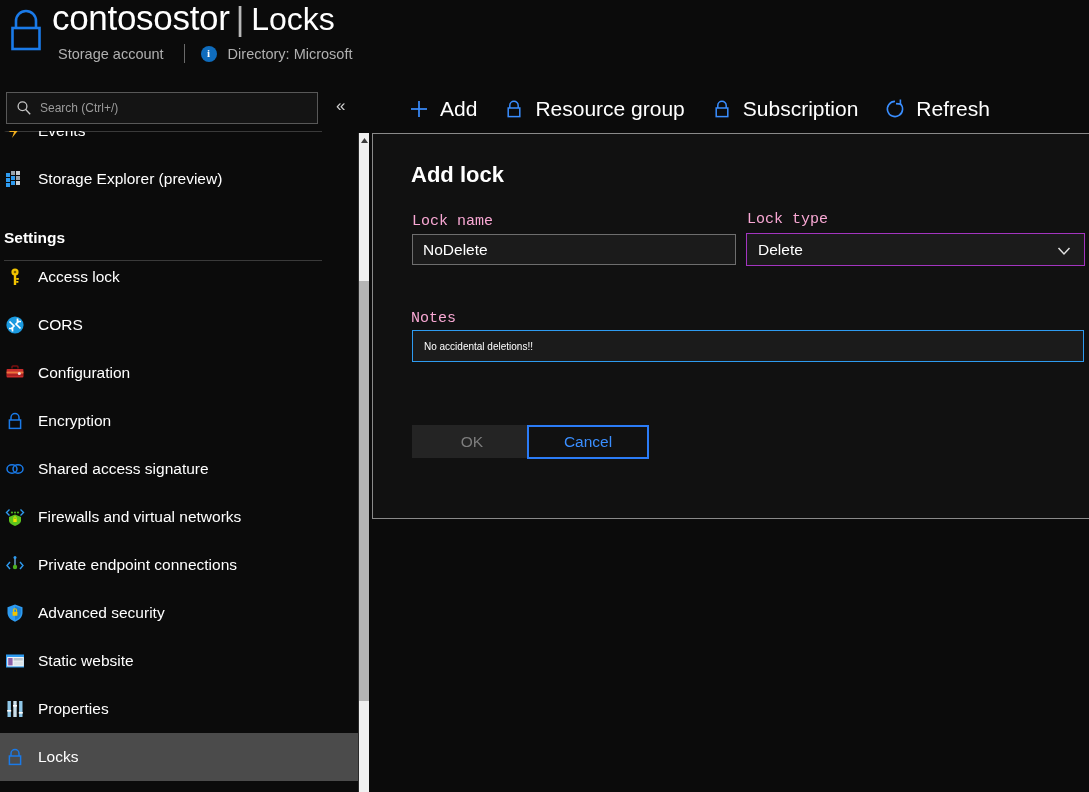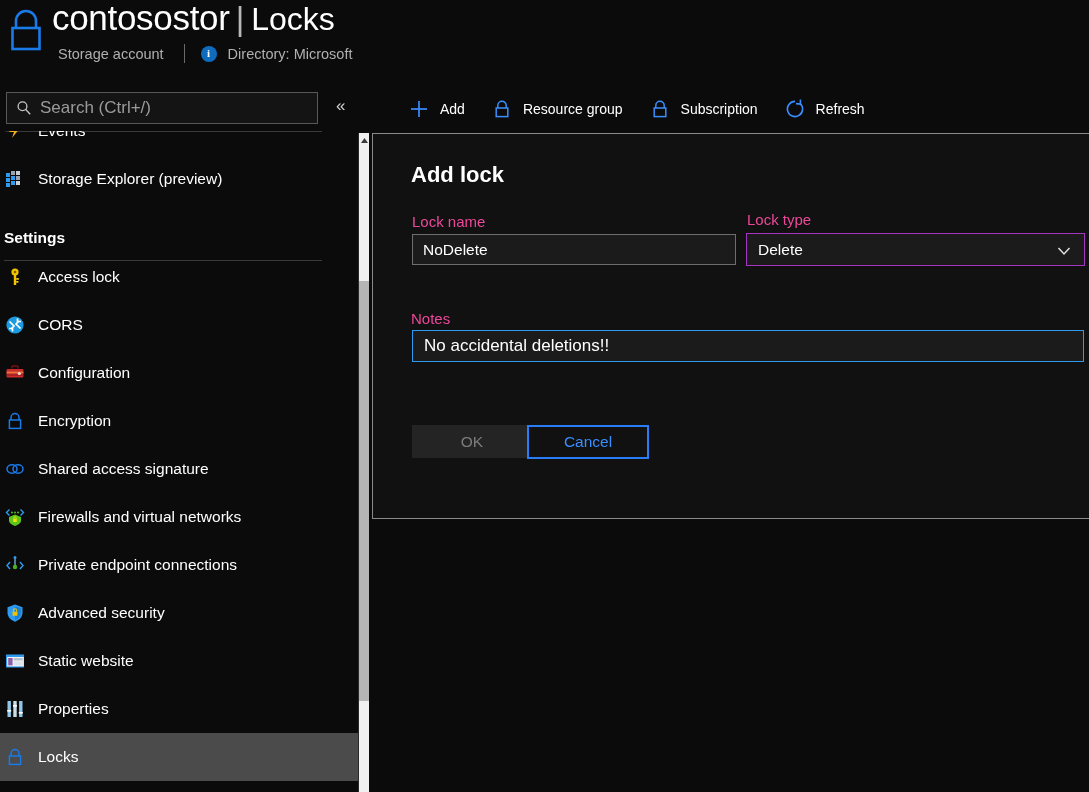--- a/index.html
+++ b/index.html
@@ -59,21 +59,21 @@
     position: absolute; left: 6px; top: 7px; width: 312px; height: 32px;
   }
   #search-box {
     width: 100%; height: 100%;
     background: #141414; border: 1px solid #585858;
     display: flex; align-items: center; padding-left: 9px;
   }
   #search-icon { width: 16px; height: 16px; margin-right: 8px; flex: none; }
   #search-input {
     background: transparent; border: none; outline: none;
-    color: #c6c6c6; font-size: 17px; font-family: "Liberation Sans", sans-serif;
+    color: #c6c6c6; font-size: 12px; font-family: "Liberation Sans", sans-serif;
     width: 250px;
   }
   #search-input::placeholder { color: #9b9b9b; }
   #collapse-btn {
     position: absolute; left: 336px; top: 12px;
     font-size: 17px; color: #d0d0d0; cursor: pointer; line-height: 1;
   }
 
   #nav-list {
     position: absolute; left: 0; top: 46px; width: 358px; height: 661px;
@@ -133,39 +133,39 @@
     display: flex; align-items: center; padding-left: 38px;
   }
   .tb-btn {
     display: flex; align-items: center; margin-right: 26px; cursor: pointer;
     white-space: nowrap;
   }
   .tb-icon {
     width: 22px; height: 22px; margin-right: 10px; flex: none;
     display: flex; align-items: center; justify-content: center;
   }
-  .tb-label { font-size: 14px; color: #ffffff; text-align: right; }
+  .tb-label { font-size: 21px; color: #ffffff; text-align: right; }
 
   #toolbar-rule {
     position: absolute; left: 30px; top: 48px; width: 689px; height: 1px;
     background: #8a8a8a;
   }
 
   
   #dialog {
     position: absolute; left: 2px; top: 48px; width: 717px; height: 386px;
     background: #111111;
     border: 1px solid #8a8a8a; border-right: none;
   }
   #dialog-title {
     position: absolute; left: 38px; top: 28px;
     font-size: 22px; font-weight: bold; color: #ffffff;
   }
   .field-label {
-    font-size: 15px; color: #ec4899;
+    font-size: 15px; color: #f9a8d4; font-family: Liberation Mono, monospace;
   }
   #lockname-label { position: absolute; left: 39px; top: 79px; }
   #locktype-label { position: absolute; left: 374px; top: 77px; }
   #notes-label    { position: absolute; left: 38px; top: 176px; }
 
   #lockname-input {
     position: absolute; left: 39px; top: 100px; width: 324px; height: 31px;
     background: #1b1b1b; border: 1px solid #6e6e6e;
     color: #ffffff; font-size: 15.5px;
     font-family: "Liberation Sans", sans-serif;
@@ -178,21 +178,21 @@
   }
   #locktype-value {
     font-size: 15.5px; color: #ffffff; padding-left: 11px;
   }
   #locktype-chevron {
     position: absolute; right: 12px; top: 9px; width: 16px; height: 16px;
   }
   #notes-input {
     position: absolute; left: 39px; top: 196px; width: 672px; height: 32px;
     background: #1b1b1b; border: 1px solid #2e9bf0;
-    color: #ffffff; font-size: 17px;
+    color: #ffffff; font-size: 10px;
     font-family: "Liberation Sans", sans-serif;
     padding-left: 11px; outline: none;
   }
   #ok-button {
     position: absolute; left: 39px; top: 291px; width: 120px; height: 33px;
     background: #242424; border: none; color: #7d7d7d;
     font-size: 15.5px; font-family: "Liberation Sans", sans-serif;
     cursor: default;
   }
   #cancel-button {

